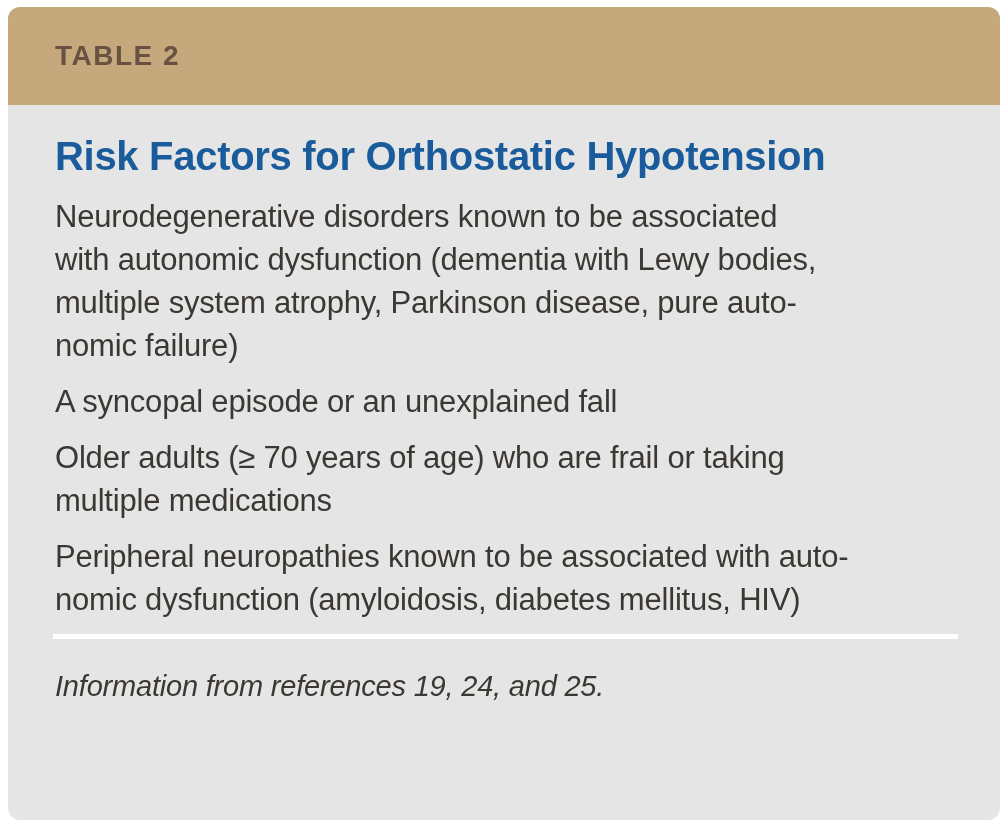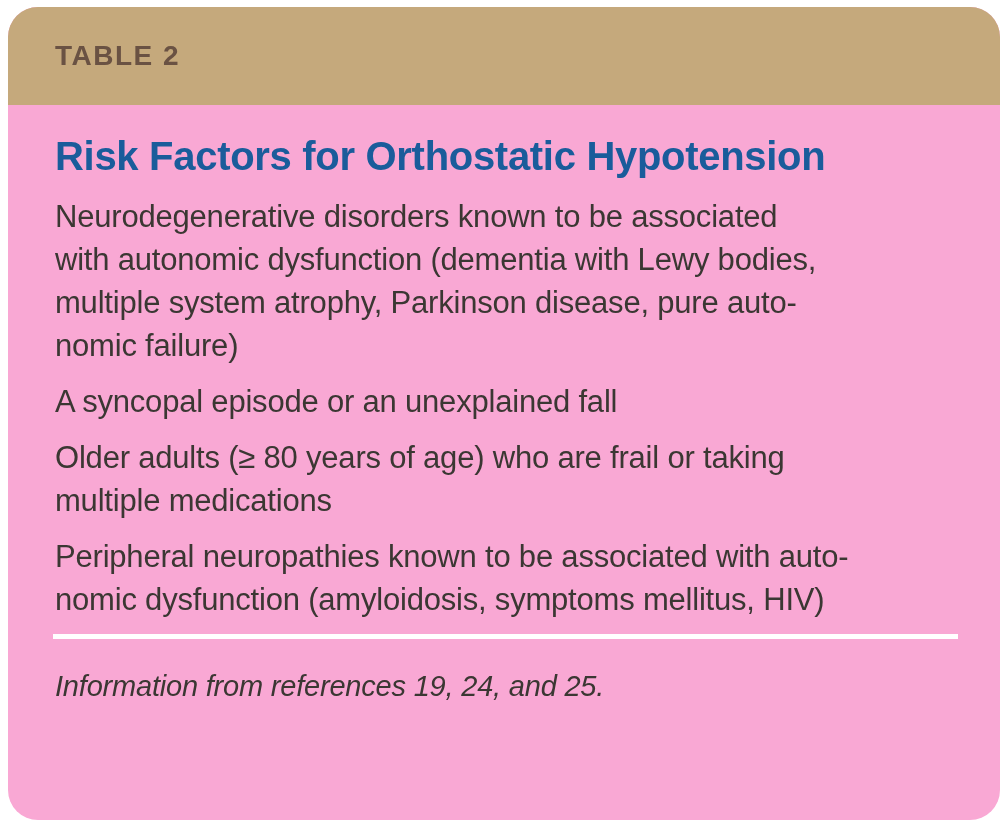--- a/index.html
+++ b/index.html
@@ -18,23 +18,23 @@
     height: 822px;
     background: #ffffff;
   }
 
   .panel {
     position: absolute;
     left: 8px;
     top: 7px;
     width: 992px;
     height: 813px;
-    border-radius: 30px;
+    border-radius: 12px;
     overflow: hidden;
-    background: #f9a8d4;
+    background: #e5e5e5;
   }
 
   .panel-header {
     height: 98px;
     background: #c5a97c;
     display: flex;
     align-items: center;
     padding-left: 47px;
   }
 
@@ -95,24 +95,24 @@
 
     <div class="panel-body">
       <h1 class="table-title">Risk Factors for Orthostatic Hypotension</h1>
 
       <div class="rows">
         <p class="row">Neurodegenerative disorders known to be associated
 with autonomic dysfunction (dementia with Lewy bodies,
 multiple system atrophy, Parkinson disease, pure auto-
 nomic failure)</p>
         <p class="row">A syncopal episode or an unexplained fall</p>
-        <p class="row">Older adults (≥ 80 years of age) who are frail or taking
+        <p class="row">Older adults (≥ 70 years of age) who are frail or taking
 multiple medications</p>
         <p class="row">Peripheral neuropathies known to be associated with auto-
-nomic dysfunction (amyloidosis, symptoms mellitus, HIV)</p>
+nomic dysfunction (amyloidosis, diabetes mellitus, HIV)</p>
       </div>
 
       <div class="divider"></div>
 
       <p class="footnote">Information from references 19, 24, and 25.</p>
     </div>
 
   </div>
 </div>
 

